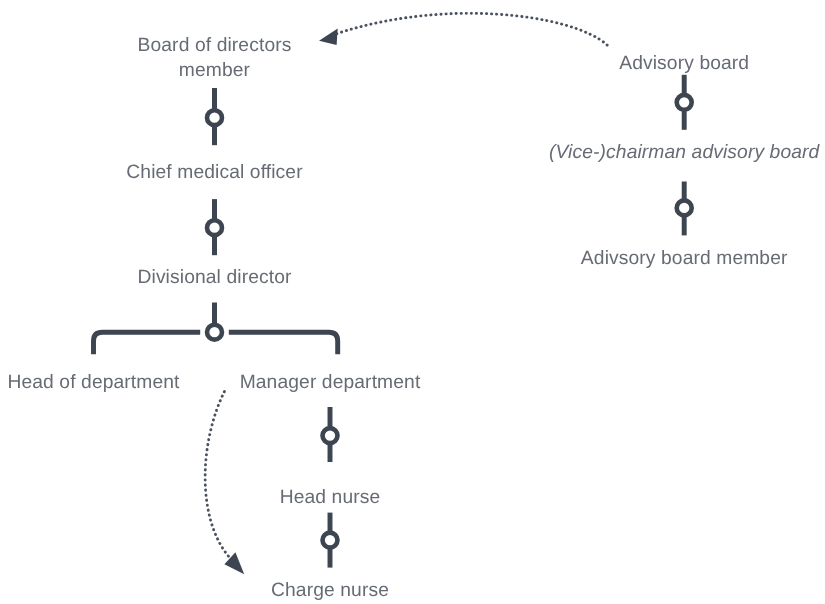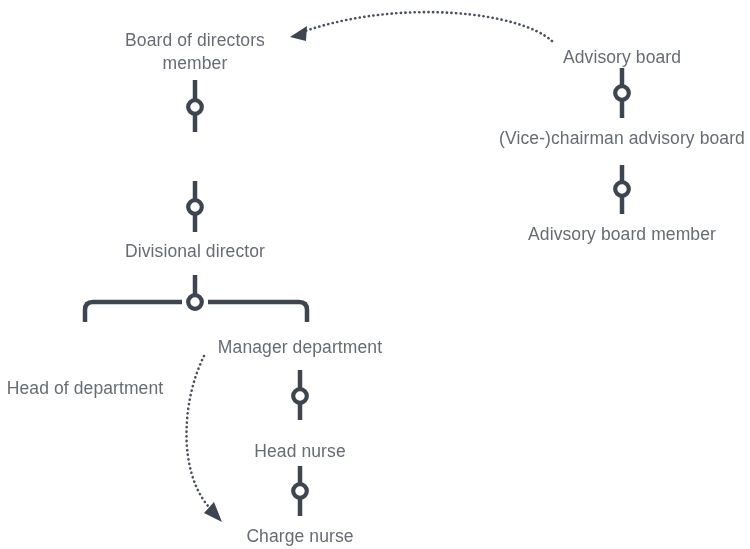--- a/index.html
+++ b/index.html
@@ -93,30 +93,31 @@
     <g>
       <path d="M 204 356 C 182 400 178 470 208 506" fill="none" stroke="#4a525e" stroke-width="2.6" stroke-linecap="round" stroke-dasharray="0.2 4.4"></path>
       <path d="M 222 522 L 204 513 L 214 502 Z" fill="#3d4551"></path>
     </g>
 
   </svg>
 
   <div class="node-label two-line" style="left:195px; top:29px;">Board of directors
 member</div>
 
+  <div class="node-label" style="left:195px; top:145px;">Chief medical officer</div>
 
   <div class="node-label" style="left:195px; top:240px;">Divisional director</div>
 
-  <div class="node-label" style="left:85px; top:336px;margin-top:41px;">Head of department</div>
+  <div class="node-label" style="left:85px; top:336px;">Head of department</div>
 
   <div class="node-label" style="left:300px; top:336px;">Manager department</div>
 
   <div class="node-label" style="left:300px; top:429px;margin-top:11px;">Head nurse</div>
 
   <div class="node-label" style="left:300px; top:525px;">Charge nurse</div>
 
   <div class="node-label" style="left:622px; top:32px;margin-top:14px;">Advisory board</div>
 
-  <div class="node-label" style="left:622px; top:127px;">(Vice-)chairman advisory board</div>
+  <div class="node-label" style="left:622px; top:127px;font-style:italic;">(Vice-)chairman advisory board</div>
 
   <div class="node-label" style="left:622px; top:223px;">Adivsory board member</div>
 
 </div>
 
 </body></html>

